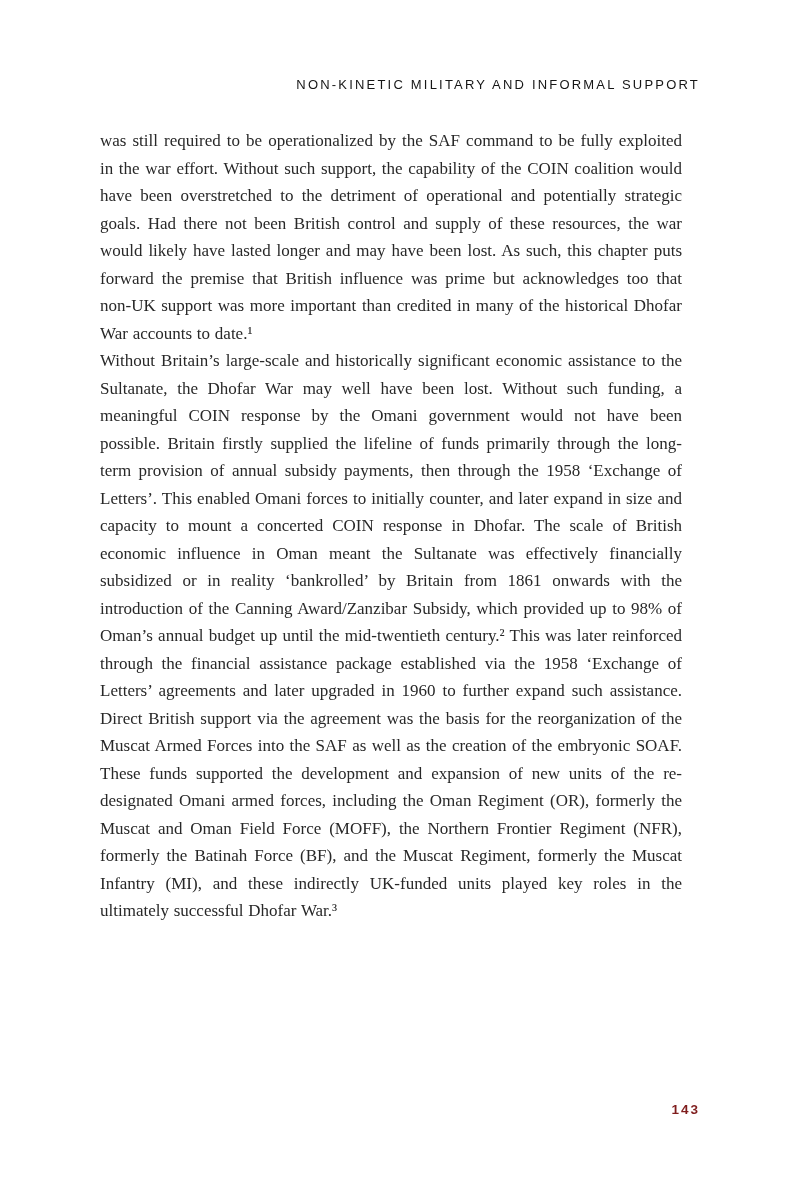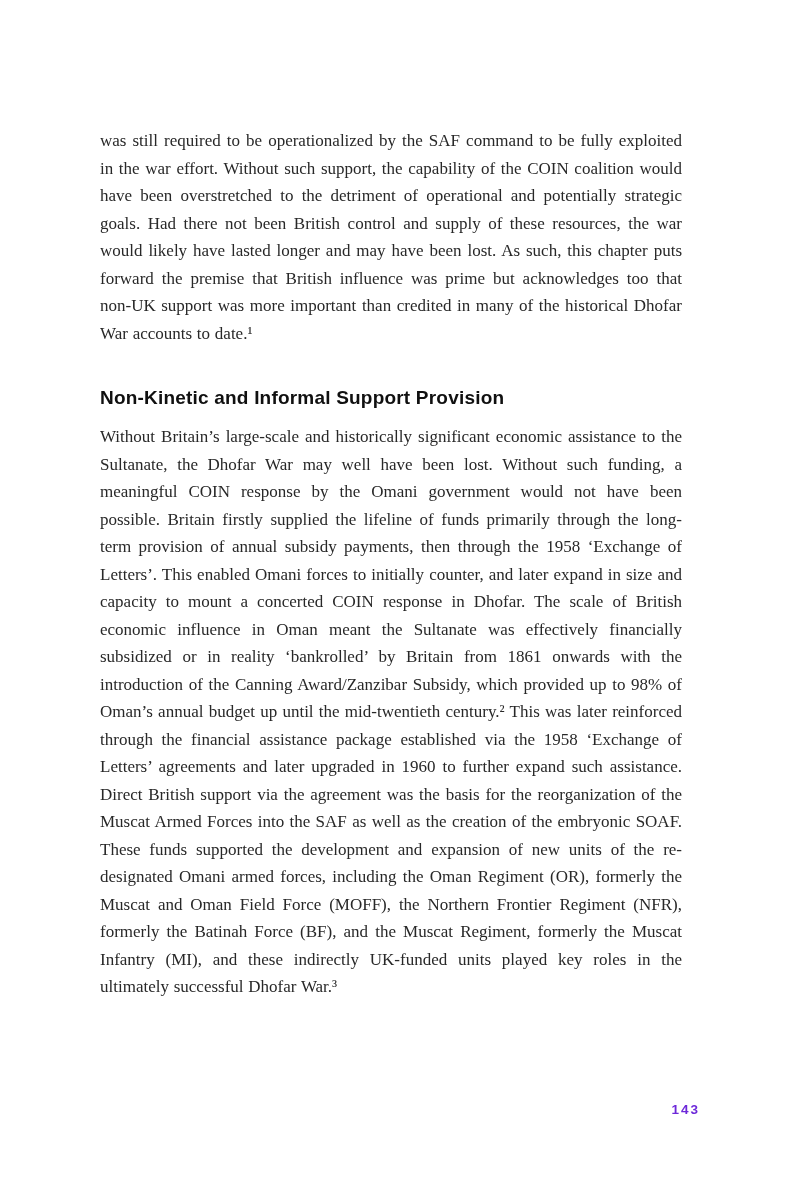--- a/index.html
+++ b/index.html
@@ -55,35 +55,35 @@
     text-align-last: justify;
   }
   .page-number {
     position: absolute;
     top: 1102px;
     right: 100px;
     font-family: "Liberation Sans", sans-serif;
     font-size: 13.5px;
     font-weight: 700;
     letter-spacing: 2px;
-    color: #6d28d9;
+    color: #7f1d1d;
     text-align: center;
   }
 </style>
 </head>
 <body>
 
 <div class="page">
 
+  <div class="running-header">NON-KINETIC MILITARY AND INFORMAL SUPPORT</div>
 
   <div class="body-text">
 
     <p class="para">was still required to be operationalized by the SAF command to be fully exploited in the war effort. Without such support, the capability of the COIN coalition would have been overstretched to the detriment of operational and potentially strategic goals. Had there not been British control and supply of these resources, the war would likely have lasted longer and may have been lost. As such, this chapter puts forward the premise that British influence was prime but acknowledges too that non-UK support was more important than credited in many of the historical Dhofar War accounts to date.¹</p>
 
-    <h2 class="section-heading">Non-Kinetic and Informal Support Provision</h2>
 
     <p class="para">Without Britain’s large-scale and historically significant economic assistance to the Sultanate, the Dhofar War may well have been lost. Without such funding, a meaningful COIN response by the Omani government would not have been possible. Britain firstly supplied the lifeline of funds primarily through the long-term provision of annual subsidy payments, then through the 1958 ‘Exchange of Letters’. This enabled Omani forces to initially counter, and later expand in size and capacity to mount a concerted COIN response in Dhofar. The scale of British economic influence in Oman meant the Sultanate was effectively financially subsidized or in reality ‘bankrolled’ by Britain from 1861 onwards with the introduction of the Canning Award/Zanzibar Subsidy, which provided up to 98% of Oman’s annual budget up until the mid-twentieth century.² This was later reinforced through the financial assistance package established via the 1958 ‘Exchange of Letters’ agreements and later upgraded in 1960 to further expand such assistance. Direct British support via the agreement was the basis for the reorganization of the Muscat Armed Forces into the SAF as well as the creation of the embryonic SOAF. These funds supported the development and expansion of new units of the re-designated Omani armed forces, including the Oman Regiment (OR), formerly the Muscat and Oman Field Force (MOFF), the Northern Frontier Regiment (NFR), formerly the Batinah Force (BF), and the Muscat Regiment, formerly the Muscat Infantry (MI), and these indirectly UK-funded units played key roles in the ultimately successful Dhofar War.³</p>
 
 
   </div>
 
   <div class="page-number">143</div>
 
 </div>
 

